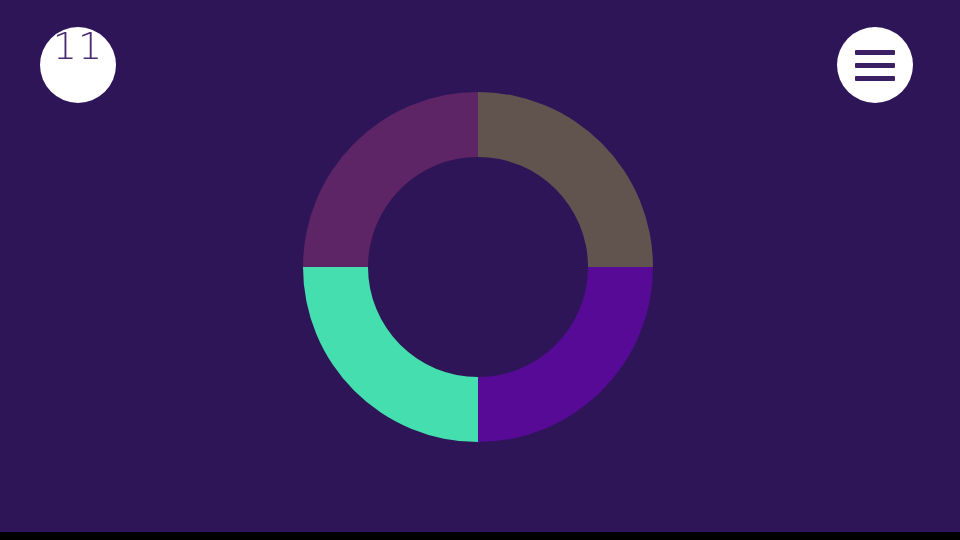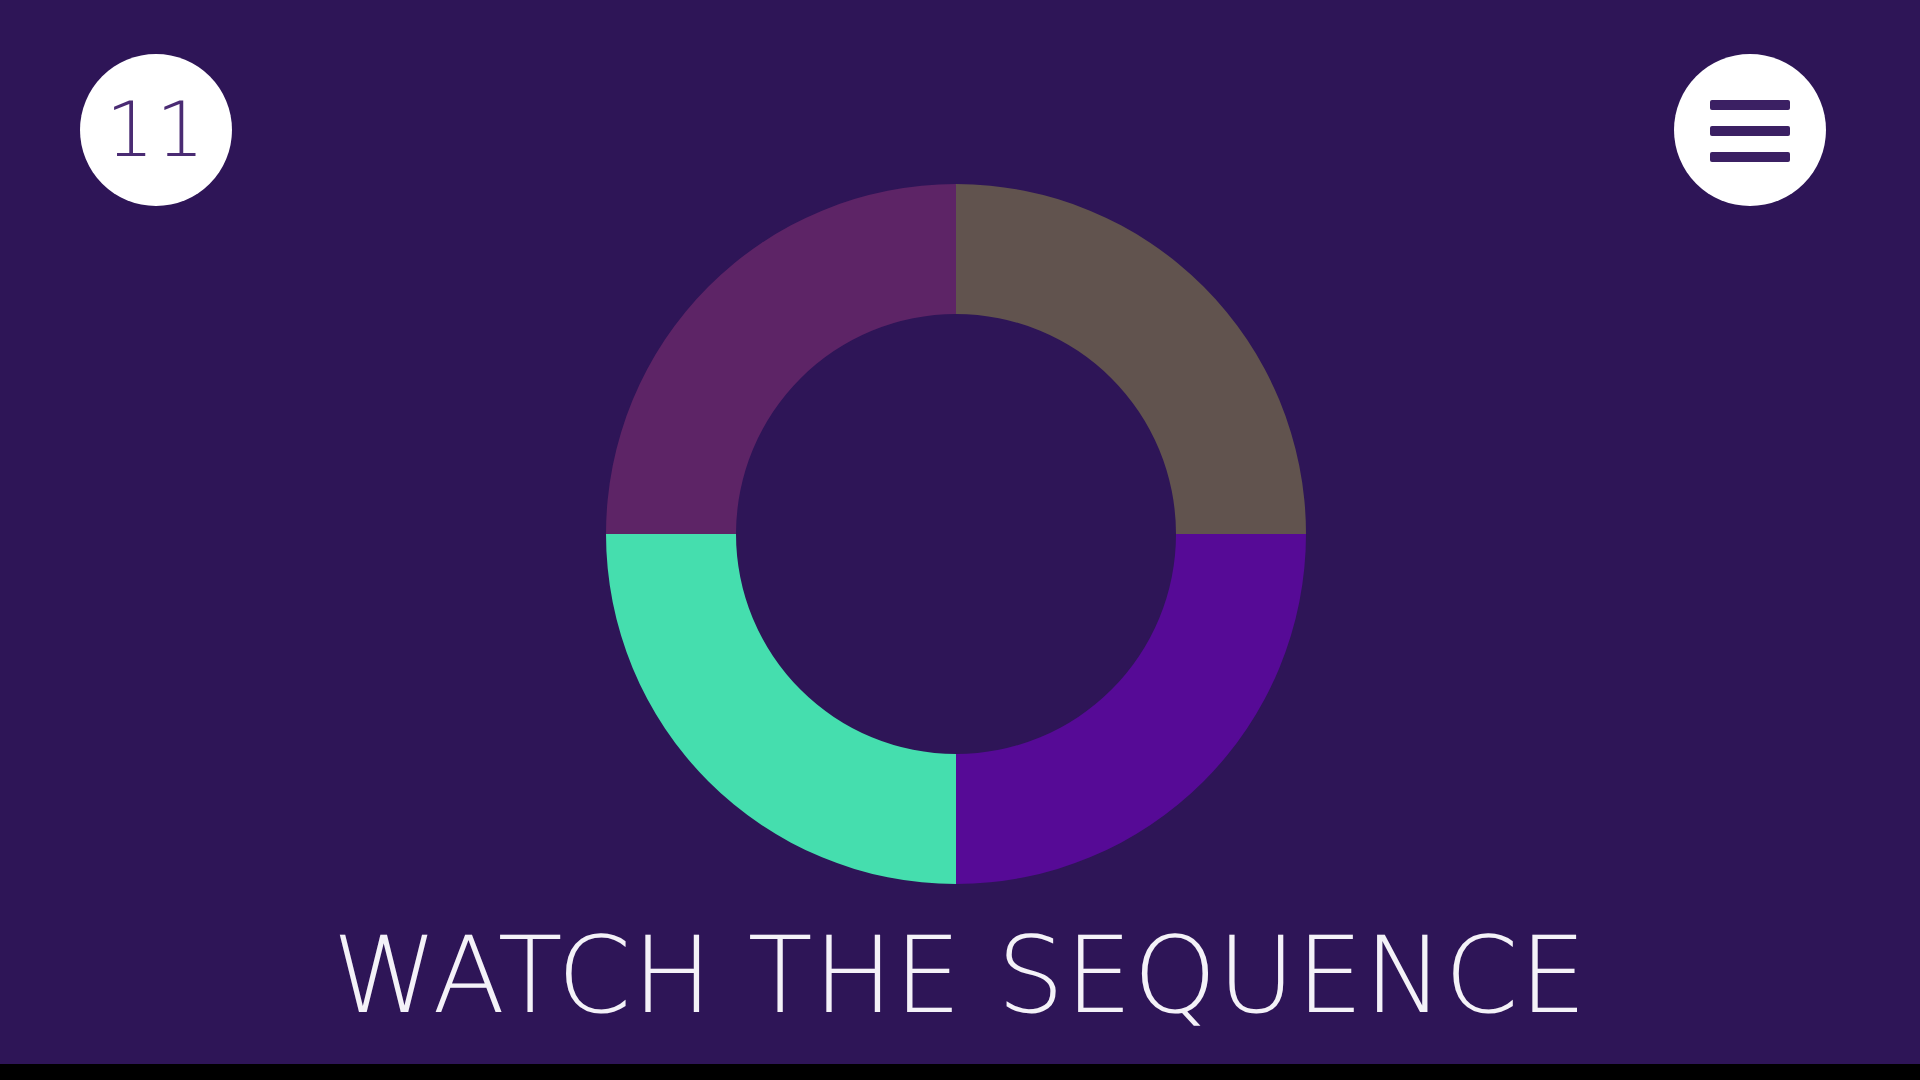--- a/index.html
+++ b/index.html
@@ -33,21 +33,21 @@
   
   .badge {
     position: absolute;
     left: 40px;
     top: 27px;
     width: 76px;
     height: 76px;
     border-radius: 50%;
     background: #ffffff;
     display: flex;
-    align-items: center;
+    align-items: flex-start;
     justify-content: center;
   }
   .badge-label {
     font-family: "DejaVu Sans", sans-serif;
     font-weight: 300;
     font-size: 38px;
     line-height: 1;
     letter-spacing: 1px;
     color: #4a2b73;
   }
@@ -134,17 +134,16 @@
       <path id="slice-0" d="M 175 0 A 175 175 0 0 1 350 175 L 285 175 A 110 110 0 0 0 175 65 Z" fill="#61534e"></path>
 
       <path id="slice-1" d="M 350 175 A 175 175 0 0 1 175 350 L 175 285 A 110 110 0 0 0 285 175 Z" fill="#560a96"></path>
 
       <path id="slice-2" d="M 175 350 A 175 175 0 0 1 0 175 L 65 175 A 110 110 0 0 0 175 285 Z" fill="#45deae"></path>
 
       <path id="slice-3" d="M 0 175 A 175 175 0 0 1 175 0 L 175 65 A 110 110 0 0 0 65 175 Z" fill="#5d2466"></path>
     </svg>
   </div>
 
-  <div class="prompt" style="color: rgb(244, 242, 248);">WATCH THE SEQUENCE</div>
 
   <div class="letterbox-bottom" style="background: rgb(0, 0, 0);"></div>
 
 </div>
 
 </body></html>

